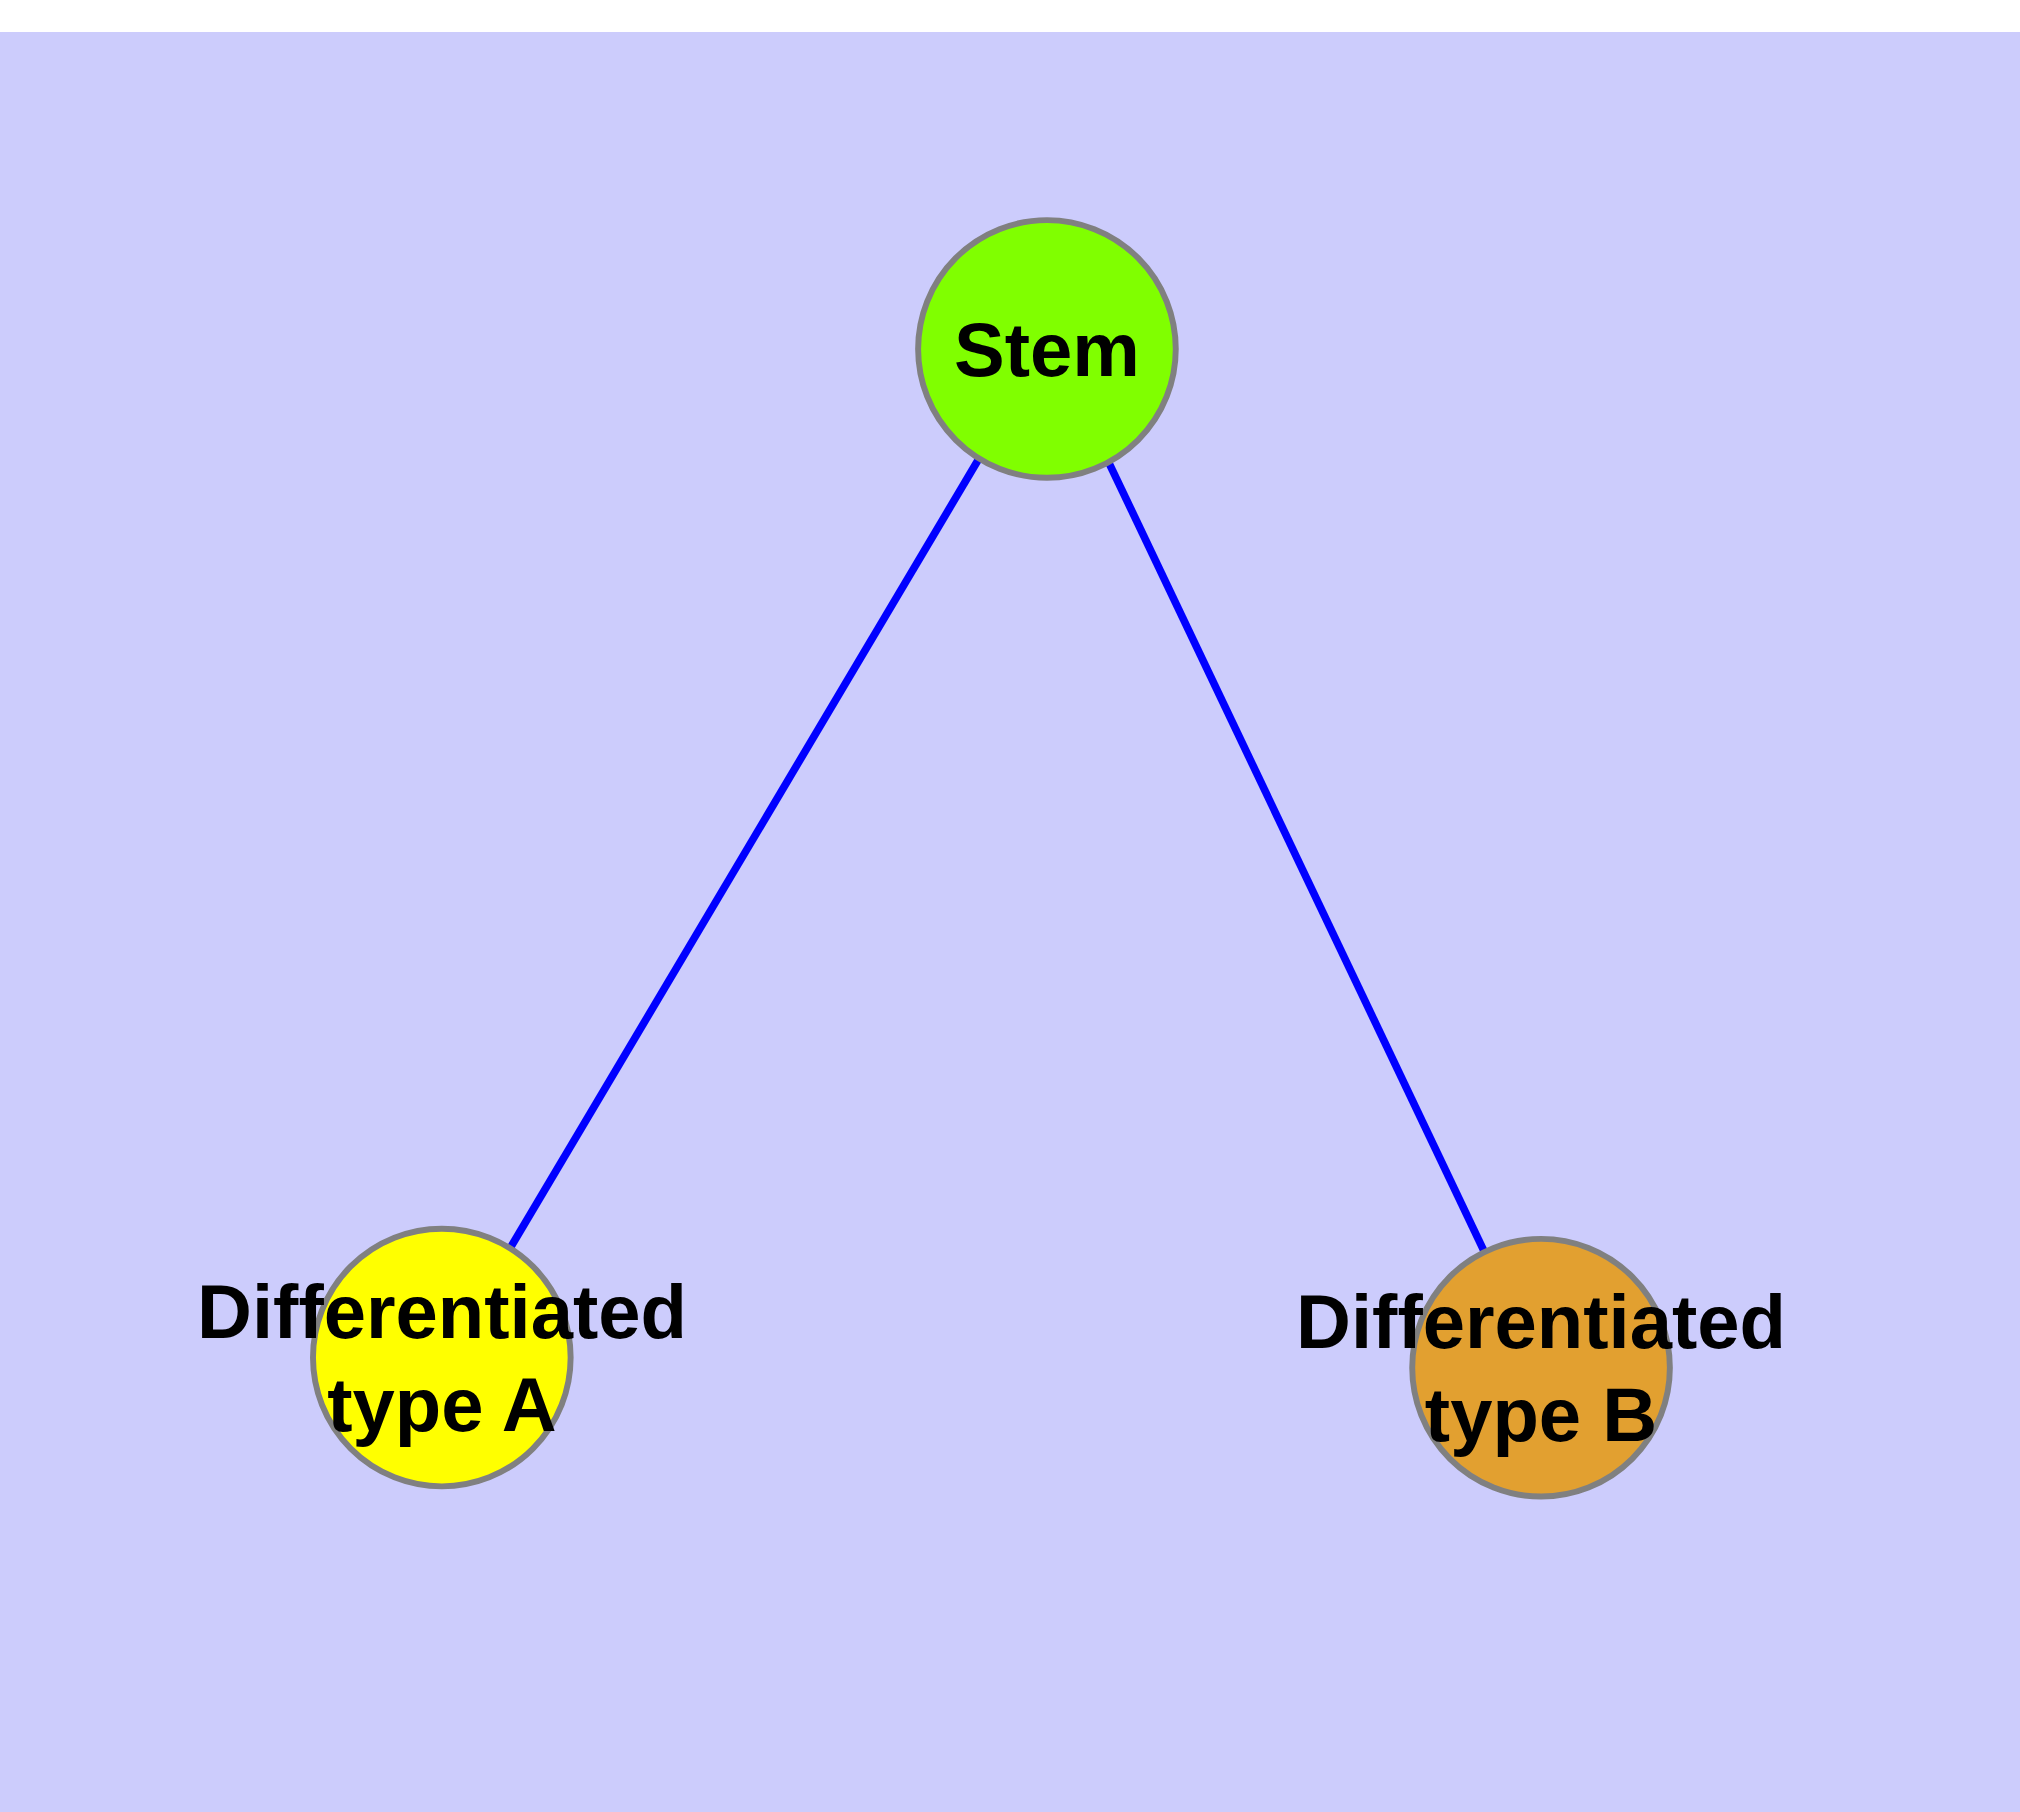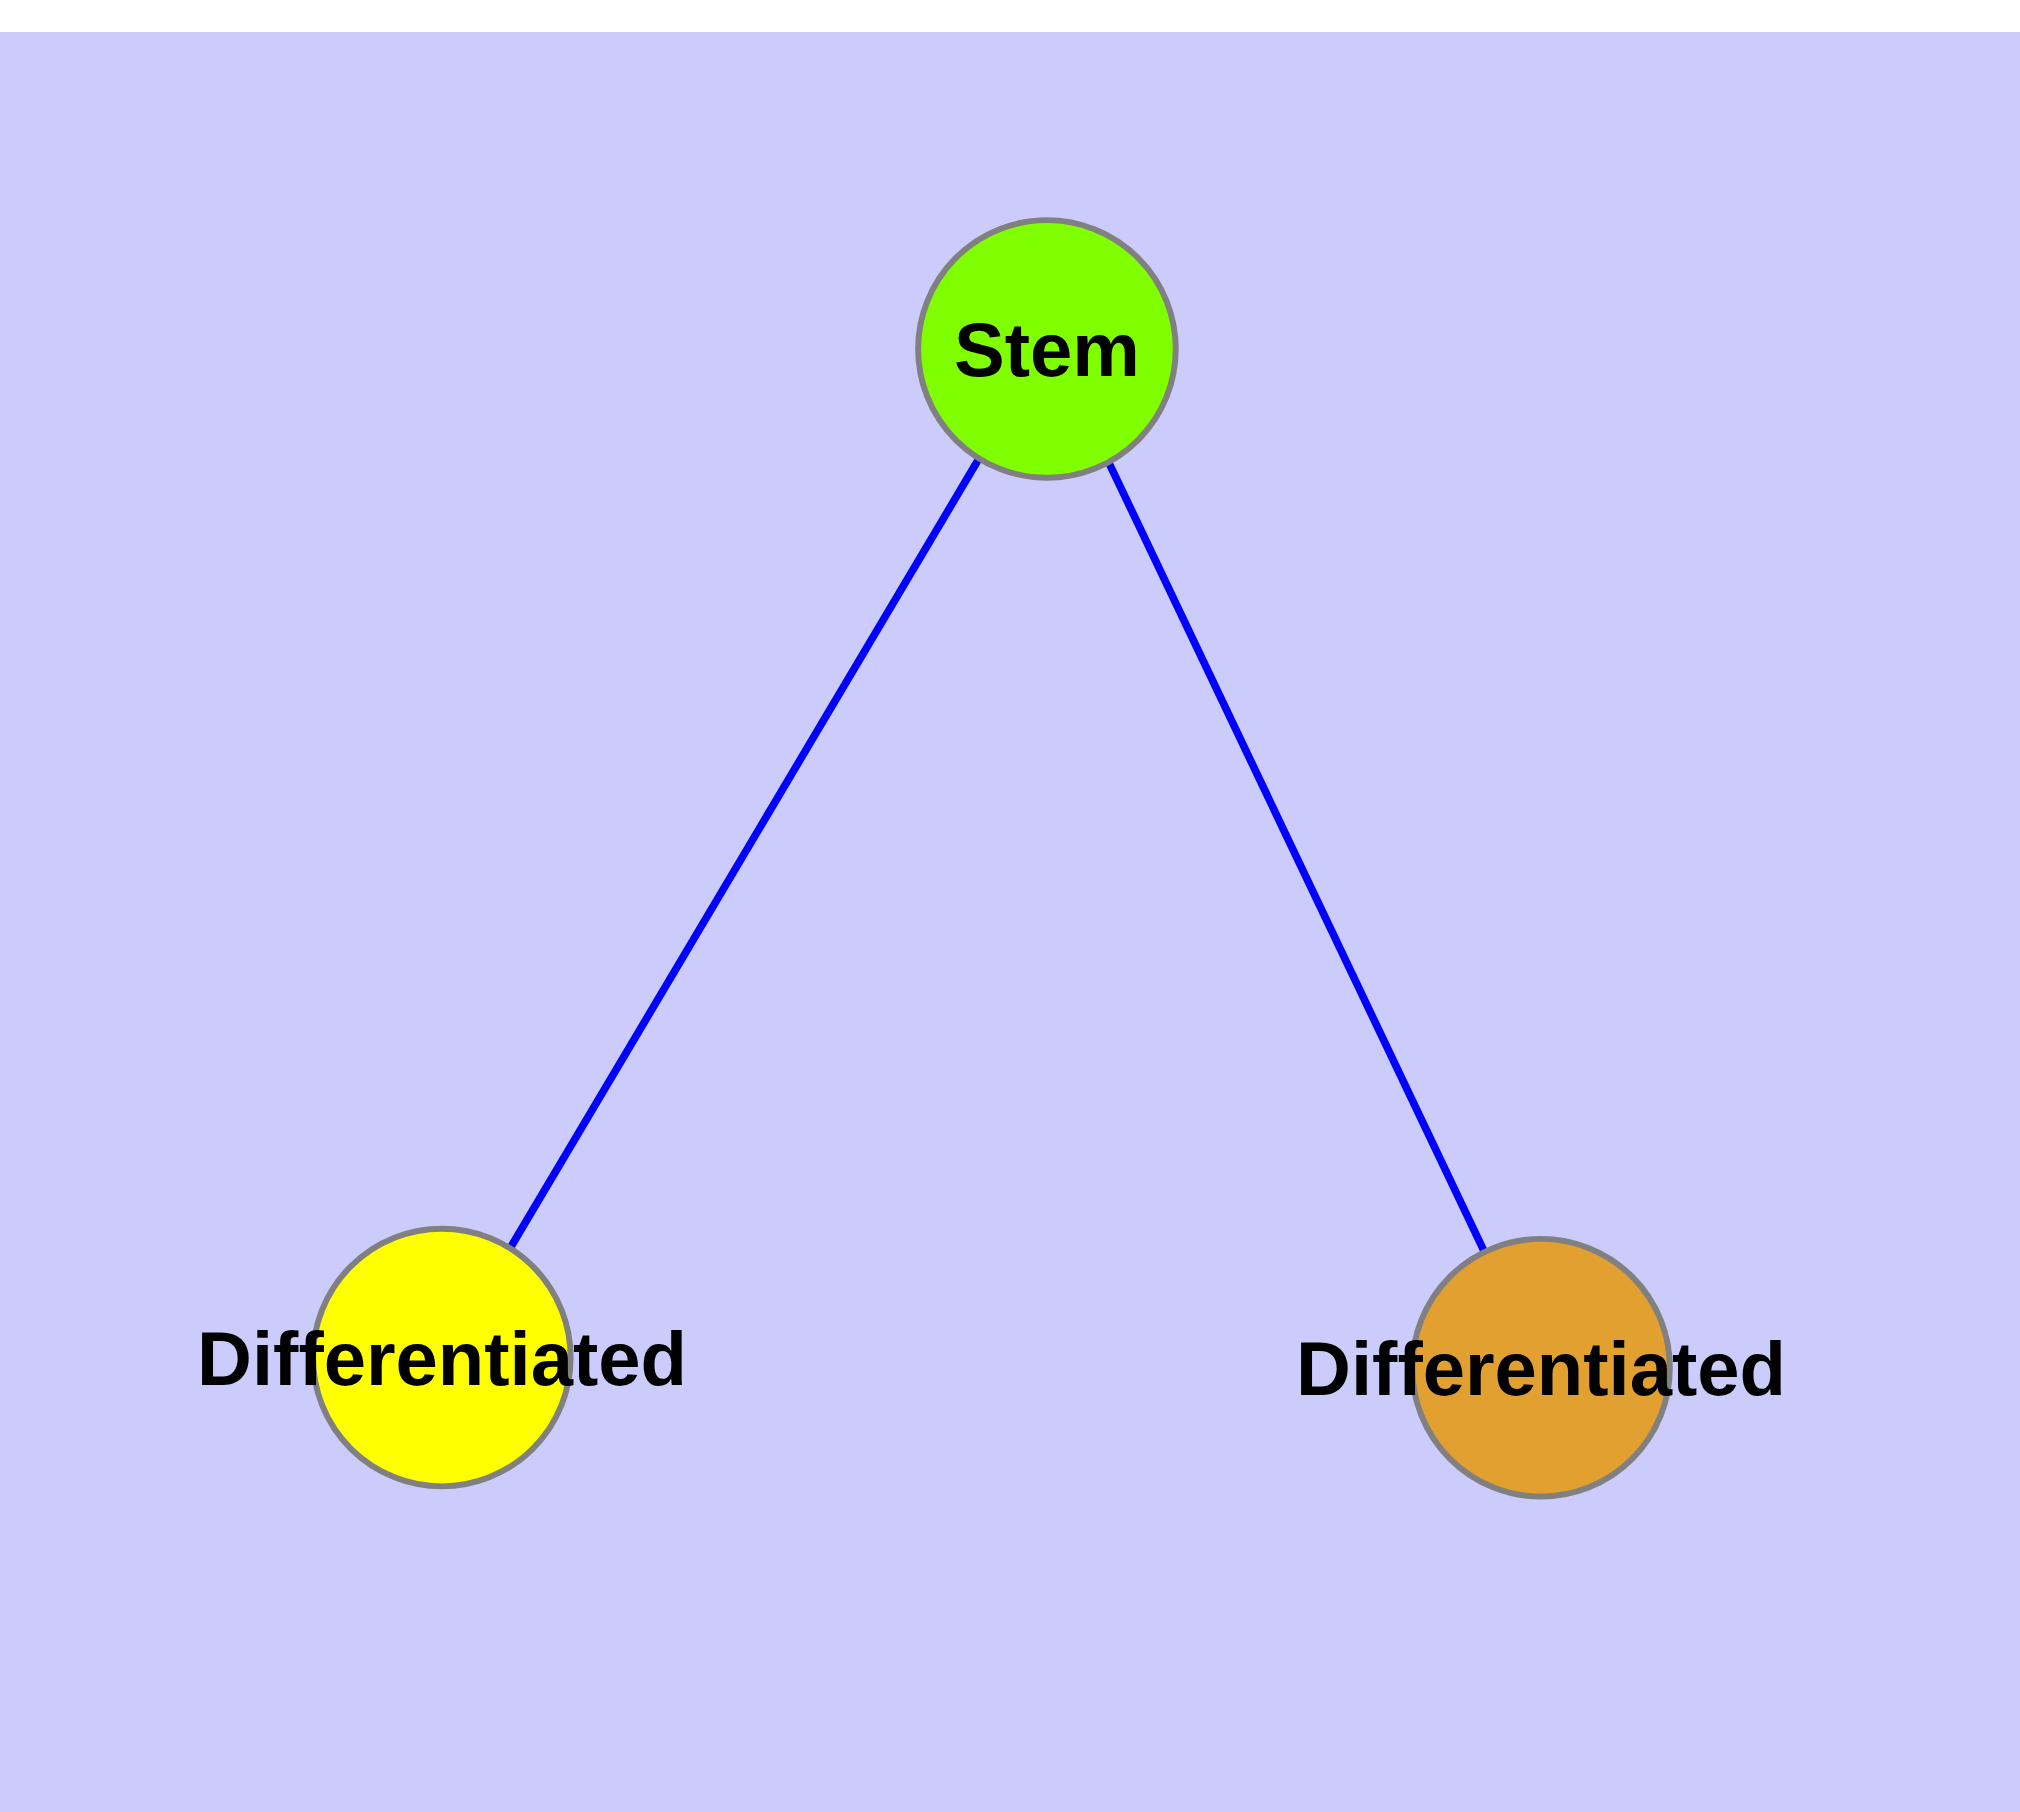--- a/index.html
+++ b/index.html
@@ -59,19 +59,21 @@
       <circle id="node1" stroke="#808080" stroke-width="7" cx="521" cy="1564" r="152" fill="#ffff00"></circle>
       <circle id="node2" stroke="#808080" stroke-width="7" cx="1818" cy="1576" r="152" fill="#e2a030"></circle>
     </g>
   </svg>
 
   <div class="node-label" id="label0" style="left: 1047px; top: 317px; font-size: 76px; color: rgb(0, 0, 0);">
       <div>Stem</div>
     </div>
   <div class="node-label" id="label1" style="left: 442px; top: 1326px; font-size: 76px; color: rgb(0, 0, 0);">
       <div>Differentiated</div>
+      <div>type A</div>
     </div>
   <div class="node-label" id="label2" style="left: 1541px; top: 1336px; font-size: 76px; color: rgb(0, 0, 0);">
       <div>Differentiated</div>
+      <div>type B</div>
     </div>
 
 </div>
 
 
 </body></html>

